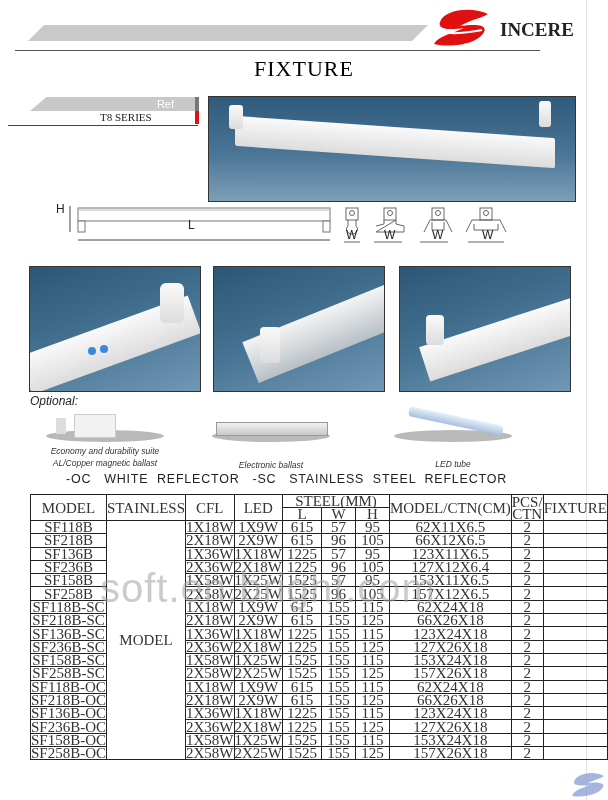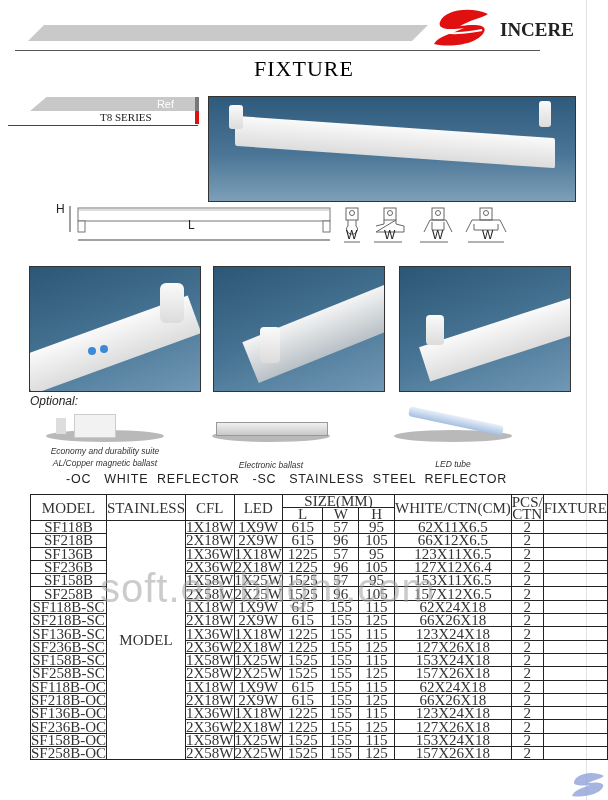--- a/index.html
+++ b/index.html
@@ -158,22 +158,22 @@
       <col style="width:76px">
     <col style="width:30px">
       <col style="width:56px">
   </colgroup>
   <thead>
     <tr>
       <th rowspan="2">MODEL</th>
       <th rowspan="2">STAINLESS</th>
       <th rowspan="2">CFL</th>
       <th rowspan="2">LED</th>
-      <th colspan="3">SIZE(MM)</th>
-      <th rowspan="2">WHITE/CTN(CM)</th>
+      <th colspan="3">STEEL(MM)</th>
+      <th rowspan="2">MODEL/CTN(CM)</th>
       <th rowspan="2"><span>PCS/</span><br><span>CTN</span></th>
       <th rowspan="2">FIXTURE</th>
     </tr>
     <tr>
       <th>L</th>
       <th>W</th>
       <th>H</th>
     </tr>
   </thead>
   <tbody id="spec-body">

